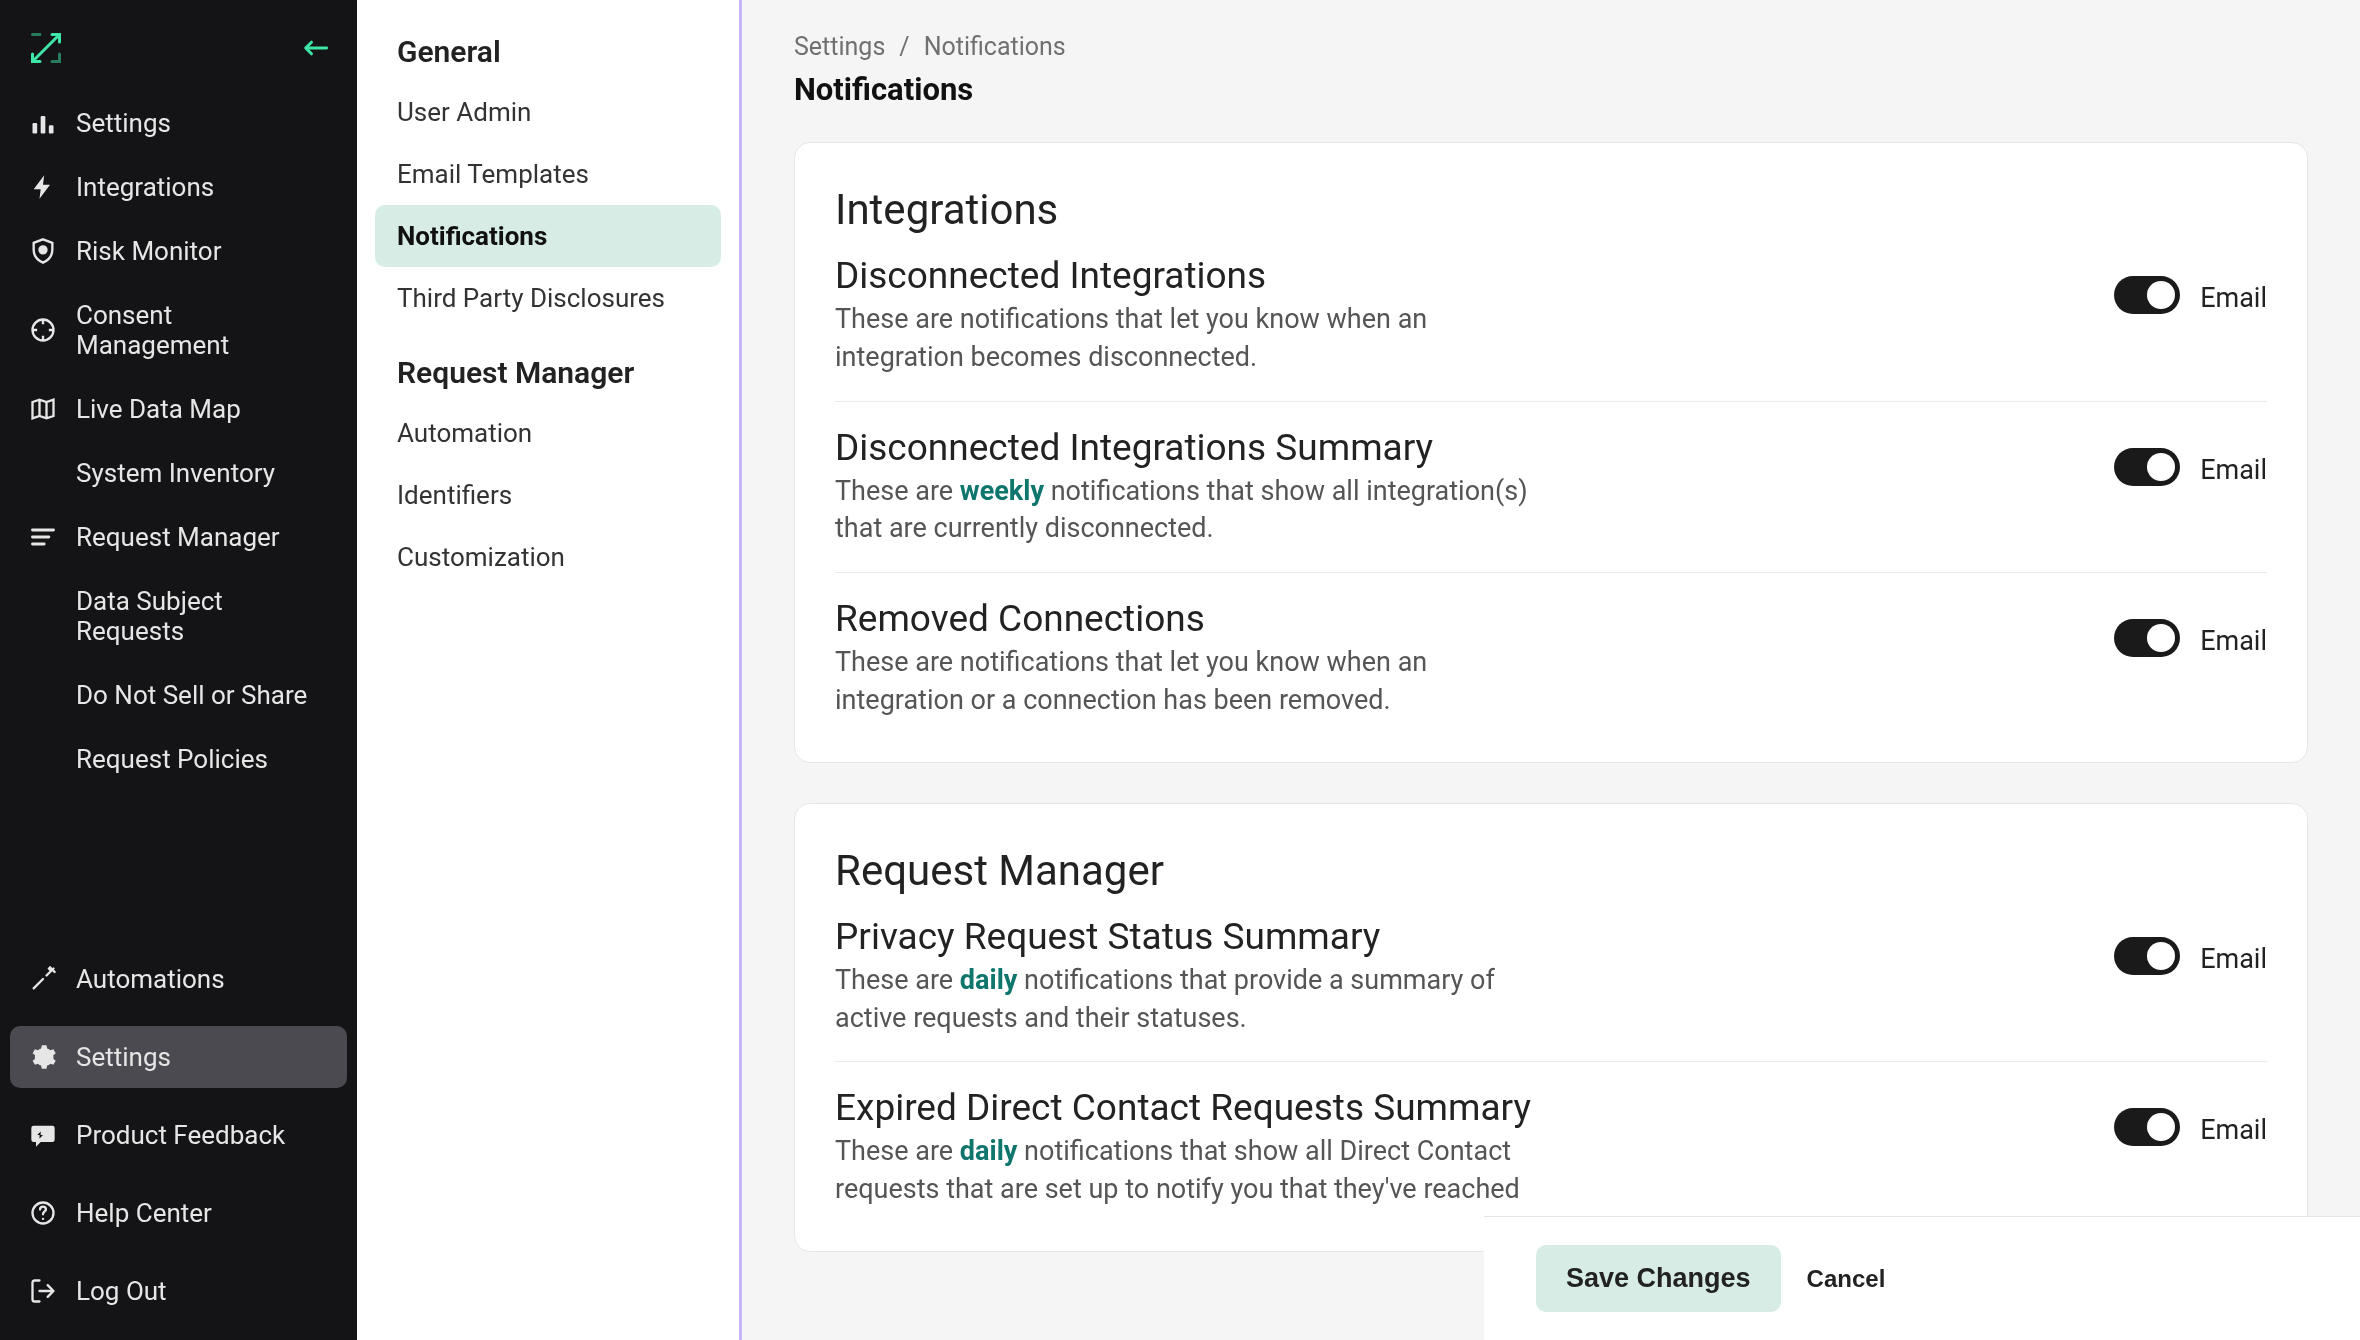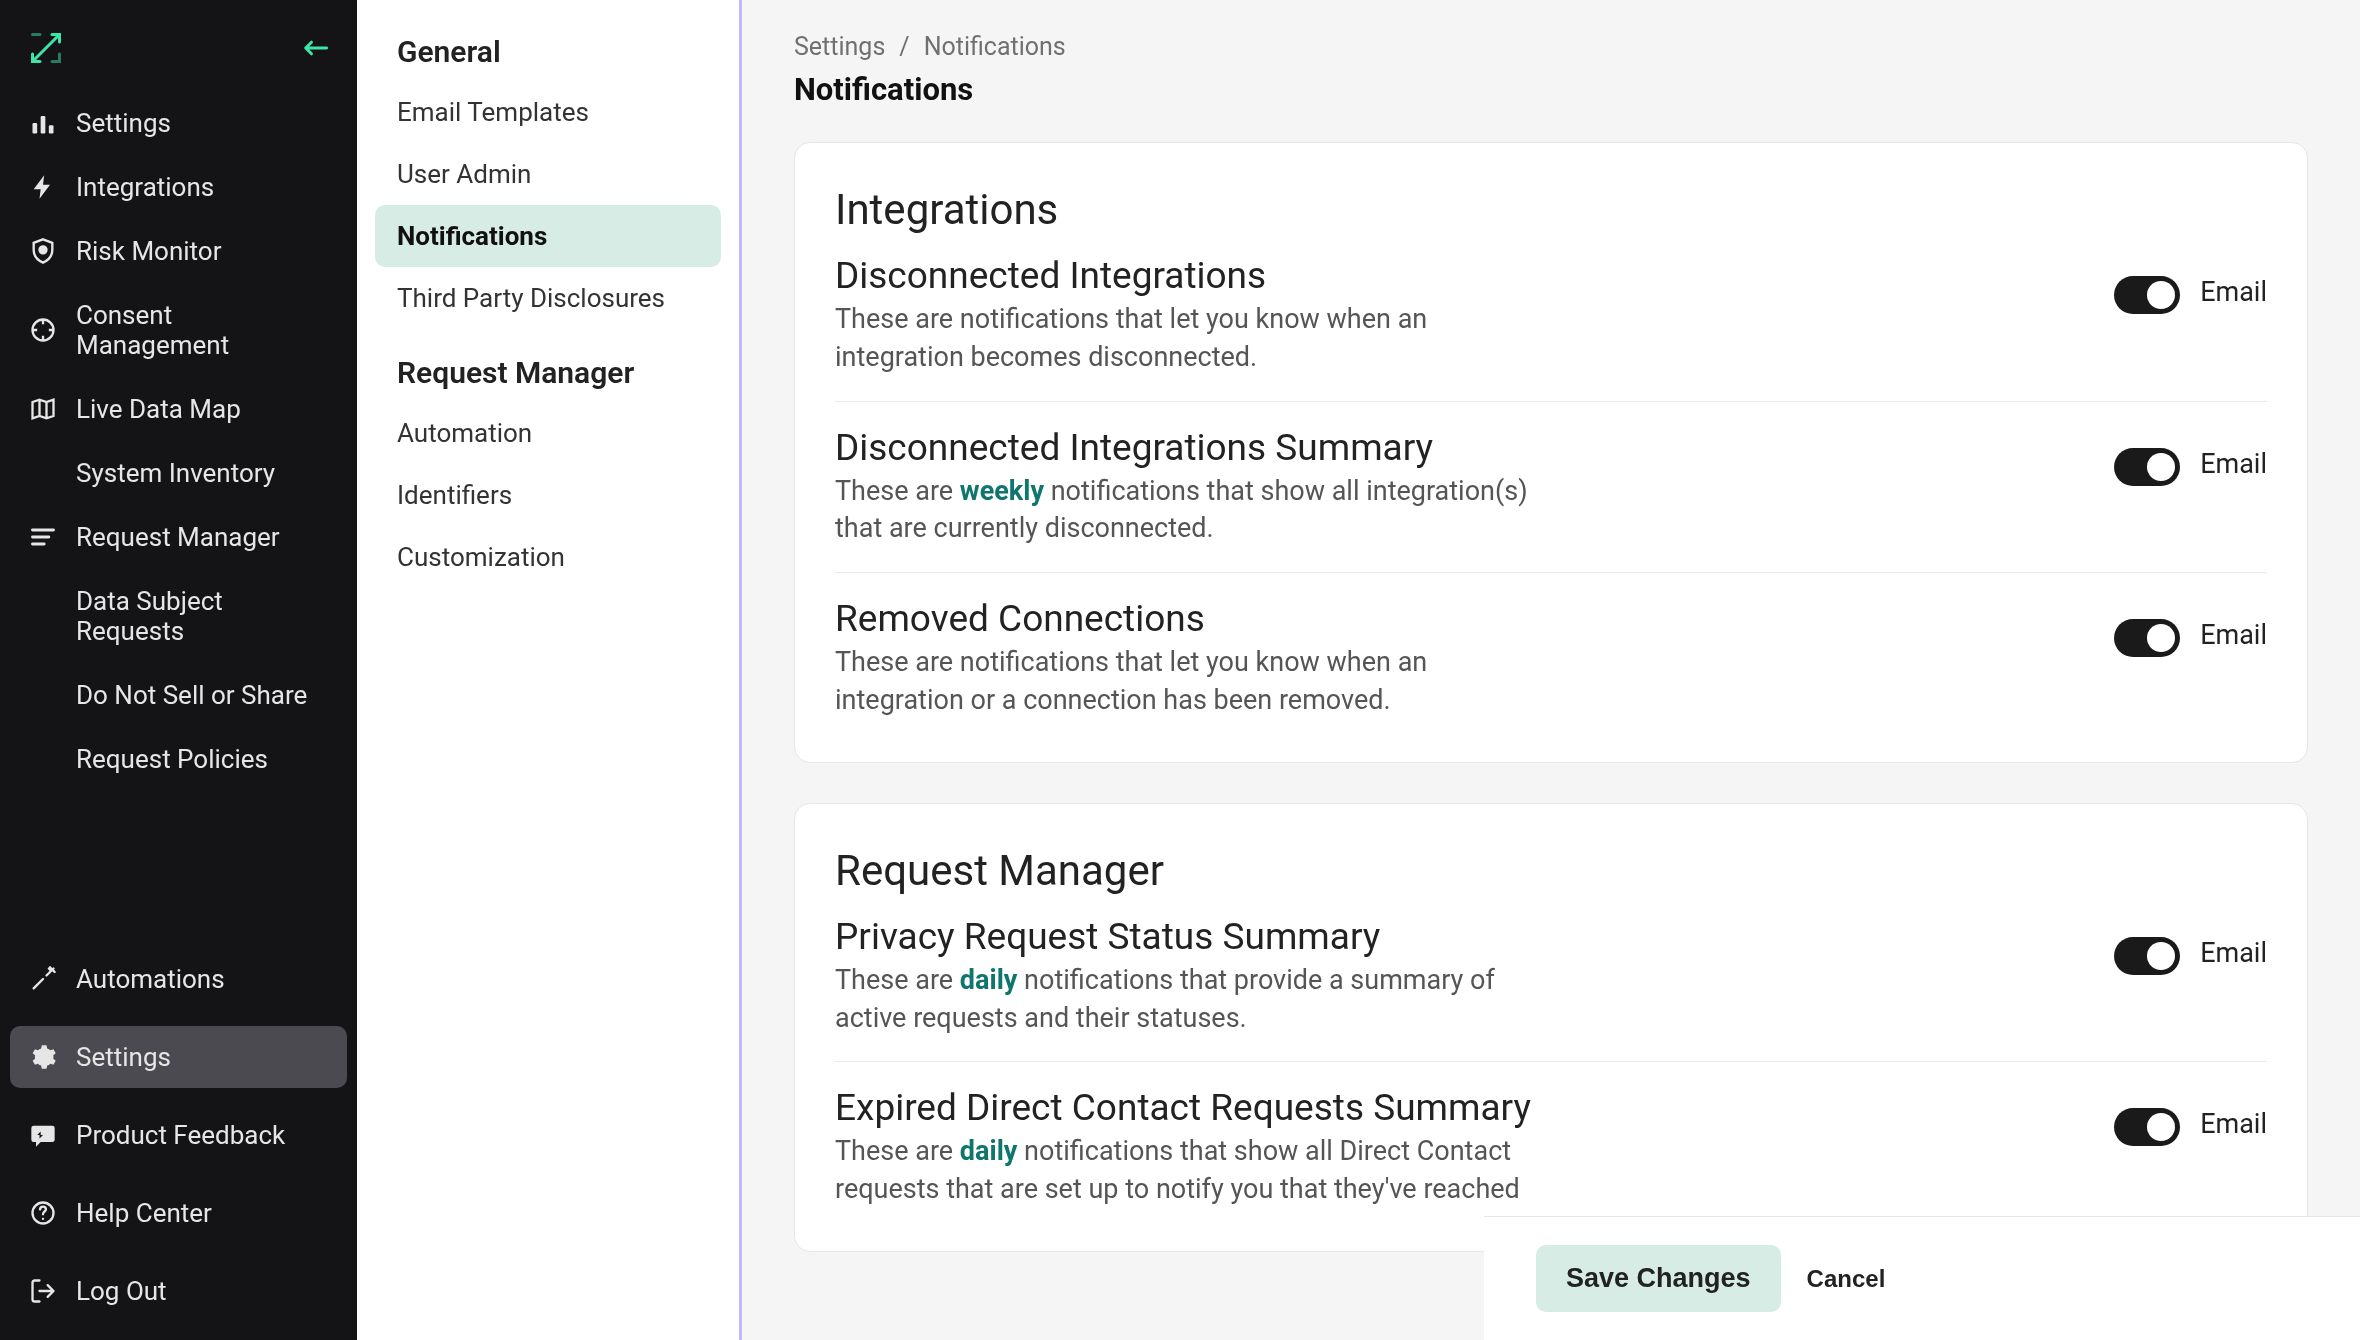--- a/index.html
+++ b/index.html
@@ -155,21 +155,21 @@
       margin-bottom: 4px;
     }
     .notif-desc {
       font-size: 27px;
       color: #555;
       line-height: 1.4;
     }
     .notif-desc strong { font-weight: 700; color: #0f766e; }
     .notif-toggle {
       display: flex;
-      align-items: flex-start;
+      align-items: flex-end;
       gap: 20px;
       padding-top: 22px;
     }
     .toggle {
       width: 66px;
       height: 38px;
       background: #1a1a1a;
       border-radius: 20px;
       position: relative;
       cursor: pointer;
@@ -348,22 +348,22 @@
             <path d="M9 21H5a2 2 0 01-2-2V5a2 2 0 012-2h4M16 17l5-5-5-5M21 12H9" stroke-linecap="round" stroke-linejoin="round"></path>
           </svg>
         </span>
       <span>Log Out</span>
     </div>
   </div>
 </nav>
 
 <aside class="settings-panel">
   <div class="settings-section-title">General</div>
+  <div class="settings-link">User Admin</div>
   <div class="settings-link">Email Templates</div>
-  <div class="settings-link">User Admin</div>
   <div class="settings-link active">Notifications</div>
   <div class="settings-link">Third Party Disclosures</div>
   <div class="settings-spacer"></div>
   <div class="settings-section-title">Request Manager</div>
   <div class="settings-link">Automation</div>
   <div class="settings-link">Identifiers</div>
   <div class="settings-link">Customization</div>
 </aside>
 
 <div class="main-wrapper">

